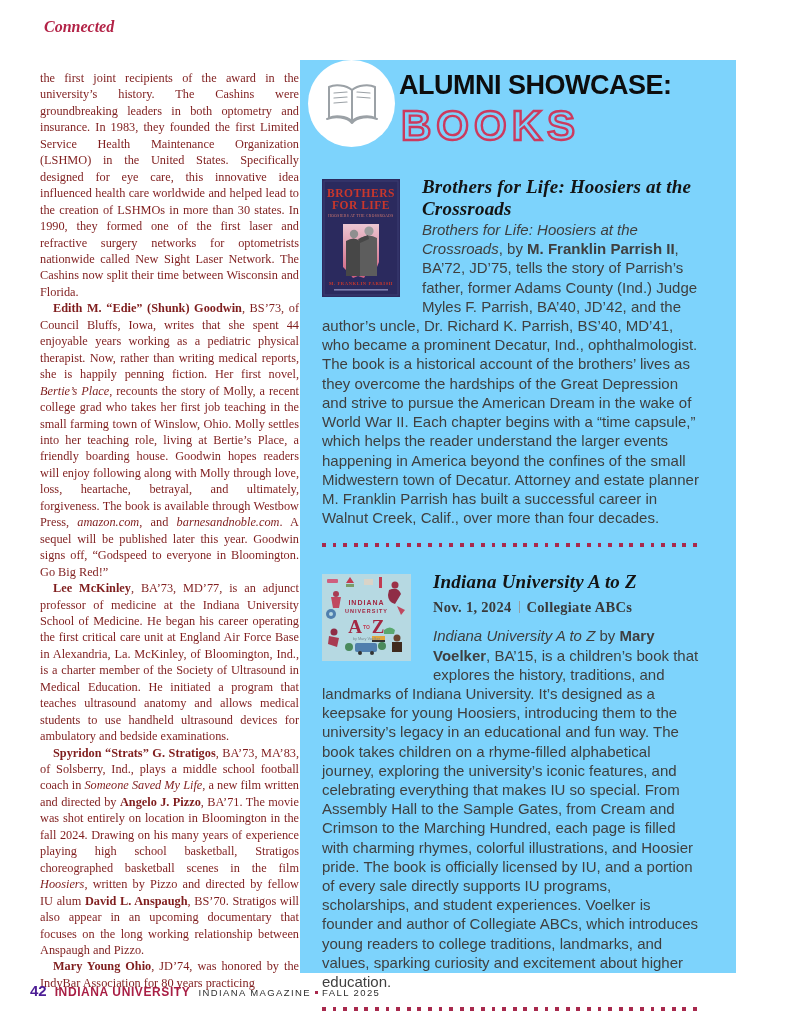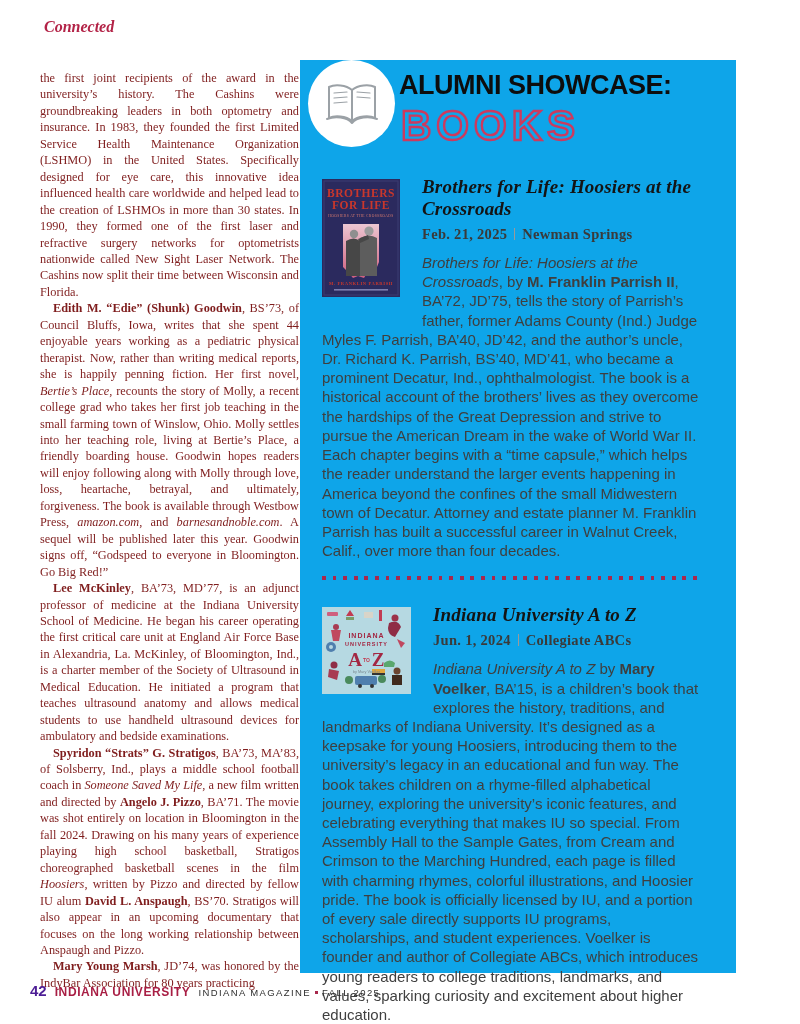--- a/index.html
+++ b/index.html
@@ -10,21 +10,21 @@
   .connected{position:absolute;left:44px;top:18px;font-style:italic;font-weight:bold;
     font-size:16px;color:#b32347;}
 
   
   .left-col{position:absolute;left:40px;top:70px;width:259px;font-size:12.3px;
     line-height:16.45px;color:#7f1d1d;text-align:justify;}
   .left-col p{margin:0;}
   .left-col p.indent{text-indent:13px;}
 
   
-  .panel{position:absolute;left:300px;top:60px;width:436px;height:913px;background:#0ea5e9;}
+  .panel{position:absolute;left:300px;top:60px;width:436px;height:913px;background:#7dd3fc;}
   .circle-badge{position:absolute;left:8px;top:0;width:87px;height:87px;border-radius:50%;
     background:#ffffff;display:flex;align-items:center;justify-content:center;}
   .headline{position:absolute;left:99px;top:11px;}
   .headline .line1{font-family:"Liberation Sans",sans-serif;font-weight:900;font-size:27px;
     letter-spacing:-0.5px;color:#0d0d0d;line-height:1.05;}
   .headline .line2-svg{display:block;margin-top:2px;}
 
   .panel-body{padding:116px 35px 0 22px;}
   .entry{display:flow-root;font-family:"Liberation Sans",sans-serif;}
   .cover{float:left;margin:3px 22px 14px 0;display:block;}
@@ -51,21 +51,21 @@
 
 <div class="page">
 
   <div class="connected">Connected</div>
 
   <div class="left-col">
     <p><span>the first joint recipients of the award in the university’s history. The Cashins were groundbreaking leaders in both optometry and insurance. In 1983, they founded the first Limited Service Health Maintenance Organization (LSHMO) in the United States. Specifically designed for eye care, this innovative idea influenced health care worldwide and helped lead to the creation of LSHMOs in more than 30 states. In 1990, they formed one of the first laser and refractive surgery networks for optometrists nationwide called New Sight Laser Network. The Cashins now split their time between Wisconsin and Florida.</span></p>
     <p class="indent"><span style="font-weight: bold;">Edith M. “Edie” (Shunk) Goodwin</span><span>, BS’73, of Council Bluffs, Iowa, writes that she spent 44 enjoyable years working as a pediatric physical therapist. Now, rather than writing medical reports, she is happily penning fiction. Her first novel, </span><span style="font-style: italic;">Bertie’s Place</span><span>, recounts the story of Molly, a recent college grad who takes her first job teaching in the small farming town of Winslow, Ohio. Molly settles into her teaching role, living at Bertie’s Place, a friendly boarding house. Goodwin hopes readers will enjoy following along with Molly through love, loss, heartache, betrayal, and ultimately, forgiveness. The book is available through Westbow Press, </span><span style="font-style: italic;">amazon.com</span><span>, and </span><span style="font-style: italic;">barnesandnoble.com</span><span>. A sequel will be published later this year. Goodwin signs off, “Godspeed to everyone in Bloomington. Go Big Red!”</span></p>
     <p class="indent"><span style="font-weight: bold;">Lee McKinley</span><span>, BA’73, MD’77, is an adjunct professor of medicine at the Indiana University School of Medicine. He began his career operating the first critical care unit at England Air Force Base in Alexandria, La. McKinley, of Bloomington, Ind., is a charter member of the Society of Ultrasound in Medical Education. He initiated a program that teaches ultrasound anatomy and allows medical students to use handheld ultrasound devices for ambulatory and bedside examinations.</span></p>
     <p class="indent"><span style="font-weight: bold;">Spyridon “Strats” G. Stratigos</span><span>, BA’73, MA’83, of Solsberry, Ind., plays a middle school football coach in </span><span style="font-style: italic;">Someone Saved My Life</span><span>, a new film written and directed by </span><span style="font-weight: bold;">Angelo J. Pizzo</span><span>, BA’71. The movie was shot entirely on location in Bloomington in the fall 2024. Drawing on his many years of experience playing high school basketball, Stratigos choreographed basketball scenes in the film </span><span style="font-style: italic;">Hoosiers</span><span>, written by Pizzo and directed by fellow IU alum </span><span style="font-weight: bold;">David L. Anspaugh</span><span>, BS’70. Stratigos will also appear in an upcoming documentary that focuses on the long working relationship between Anspaugh and Pizzo.</span></p>
-    <p class="indent"><span style="font-weight: bold;">Mary Young Marsh</span><span>, JD’74, was honored by the IndyBar Association for 80 years practicing</span></p>
+    <p class="indent"><span style="font-weight: bold;">Mary Young Ohio</span><span>, JD’74, was honored by the IndyBar Association for 80 years practicing</span></p>
   </div>
 
   <div class="panel">
 
     <div class="circle-badge">
       <svg width="54" height="44" viewBox="0 0 54 44">
         <g fill="none" stroke="#9ba1a6" stroke-width="2" stroke-linejoin="round" stroke-linecap="round">
           <path d="M27 8 C21 3 10 2 4 5 L4 36 C10 33 21 34 27 39 C33 34 44 33 50 36 L50 5 C44 2 33 3 27 8 Z"></path>
           <path d="M27 8 L27 39"></path>
           <path d="M2 37 C10 34 22 35 27 41 C32 35 44 34 52 37"></path>
@@ -107,23 +107,20 @@
             <circle cx="32" cy="55" r="4.2" fill="#8f8f8f"></circle>
             <circle cx="47" cy="52" r="4.6" fill="#9c9c9c"></circle>
             <path d="M24 62 Q32 57 38 62 L38 97 L24 97 Z" fill="#474747"></path>
             <path d="M38 59 Q47 54 55 59 L55 97 L38 97 Z" fill="#5d5d5d"></path>
             <path d="M36 60 L46 56 L47 60 L38 64 Z" fill="#474747"></path>
           </g>
           <text x="39" y="106" text-anchor="middle" font-family="Liberation Serif, serif" font-weight="bold" font-size="4.6" fill="#c9372c" letter-spacing="0.6">M. FRANKLIN PARRISH</text>
           <rect x="12" y="110" width="54" height="1.6" fill="#7d7fae"></rect>
         </svg>
         <div class="book-title">Brothers for Life: Hoosiers at the Crossroads</div>
-        <div class="book-meta">
-          <span>Feb. 21, 2025</span><span class="meta-sep"></span><span>Newman Springs</span>
-        </div>
         <div class="book-body"><span style="font-style: italic;">Brothers for Life: Hoosiers at the Crossroads</span><span>, by </span><span style="font-weight: bold;">M. Franklin Parrish II</span><span>, BA’72, JD’75, tells the story of Parrish’s father, former Adams County (Ind.) Judge Myles F. Parrish, BA’40, JD’42, and the author’s uncle, Dr. Richard K. Parrish, BS’40, MD’41, who became a prominent Decatur, Ind., ophthalmologist. The book is a historical account of the brothers’ lives as they overcome the hardships of the Great Depression and strive to pursue the American Dream in the wake of World War II. Each chapter begins with a “time capsule,” which helps the reader understand the larger events happening in America beyond the confines of the small Midwestern town of Decatur. Attorney and estate planner M. Franklin Parrish has built a successful career in Walnut Creek, Calif., over more than four decades.</span></div>
       </div>
 
       <div class="divider"></div>
 
       <div class="entry">
         <svg class="cover" width="89" height="87" viewBox="0 0 89 87">
           <rect width="89" height="87" fill="#b6d9e2"></rect>
           <g>
             <rect x="5" y="5" width="11" height="4" rx="1" fill="#cf5f7e"></rect>
@@ -155,21 +152,21 @@
             <text x="44.5" y="31" text-anchor="middle" font-family="Liberation Sans, sans-serif" font-weight="bold" font-size="7" letter-spacing="1" fill="#a32742">INDIANA</text>
             <text x="44.5" y="39" text-anchor="middle" font-family="Liberation Sans, sans-serif" font-weight="bold" font-size="5.5" letter-spacing="1" fill="#a32742">UNIVERSITY</text>
             <text x="33" y="59" text-anchor="middle" font-family="Liberation Serif, serif" font-weight="bold" font-size="19" fill="#a32742">A</text>
             <text x="44.5" y="55" text-anchor="middle" font-family="Liberation Sans, sans-serif" font-weight="bold" font-size="5" fill="#c23b52">TO</text>
             <text x="56" y="59" text-anchor="middle" font-family="Liberation Serif, serif" font-weight="bold" font-size="19" fill="#a32742">Z</text>
             <text x="44.5" y="66" text-anchor="middle" font-family="Liberation Sans, sans-serif" font-size="3.8" fill="#7a8a92">by Mary Voelker</text>
           </g>
         </svg>
         <div class="book-title">Indiana University A to Z</div>
         <div class="book-meta">
-          <span>Jun. 1, 2024</span><span class="meta-sep"></span><span>Collegiate ABCs</span>
+          <span>Nov. 1, 2024</span><span class="meta-sep"></span><span>Collegiate ABCs</span>
         </div>
         <div class="book-body"><span style="font-style: italic;">Indiana University A to Z</span><span> by </span><span style="font-weight: bold;">Mary Voelker</span><span>, BA’15, is a children’s book that explores the history, traditions, and landmarks of Indiana University. It’s designed as a keepsake for young Hoosiers, introducing them to the university’s legacy in an educational and fun way. The book takes children on a rhyme-filled alphabetical journey, exploring the university’s iconic features, and celebrating everything that makes IU so special. From Assembly Hall to the Sample Gates, from Cream and Crimson to the Marching Hundred, each page is filled with charming rhymes, colorful illustrations, and Hoosier pride. The book is officially licensed by IU, and a portion of every sale directly supports IU programs, scholarships, and student experiences. Voelker is founder and author of Collegiate ABCs, which introduces young readers to college traditions, landmarks, and values, sparking curiosity and excitement about higher education.</span></div>
       </div>
 
       <div class="divider"></div>
 
       <div class="entry">
         <svg class="cover" width="80" height="118" viewBox="0 0 80 118">
           <defs>
             <linearGradient id="skygrad" x1="0" y1="0" x2="0" y2="1">

